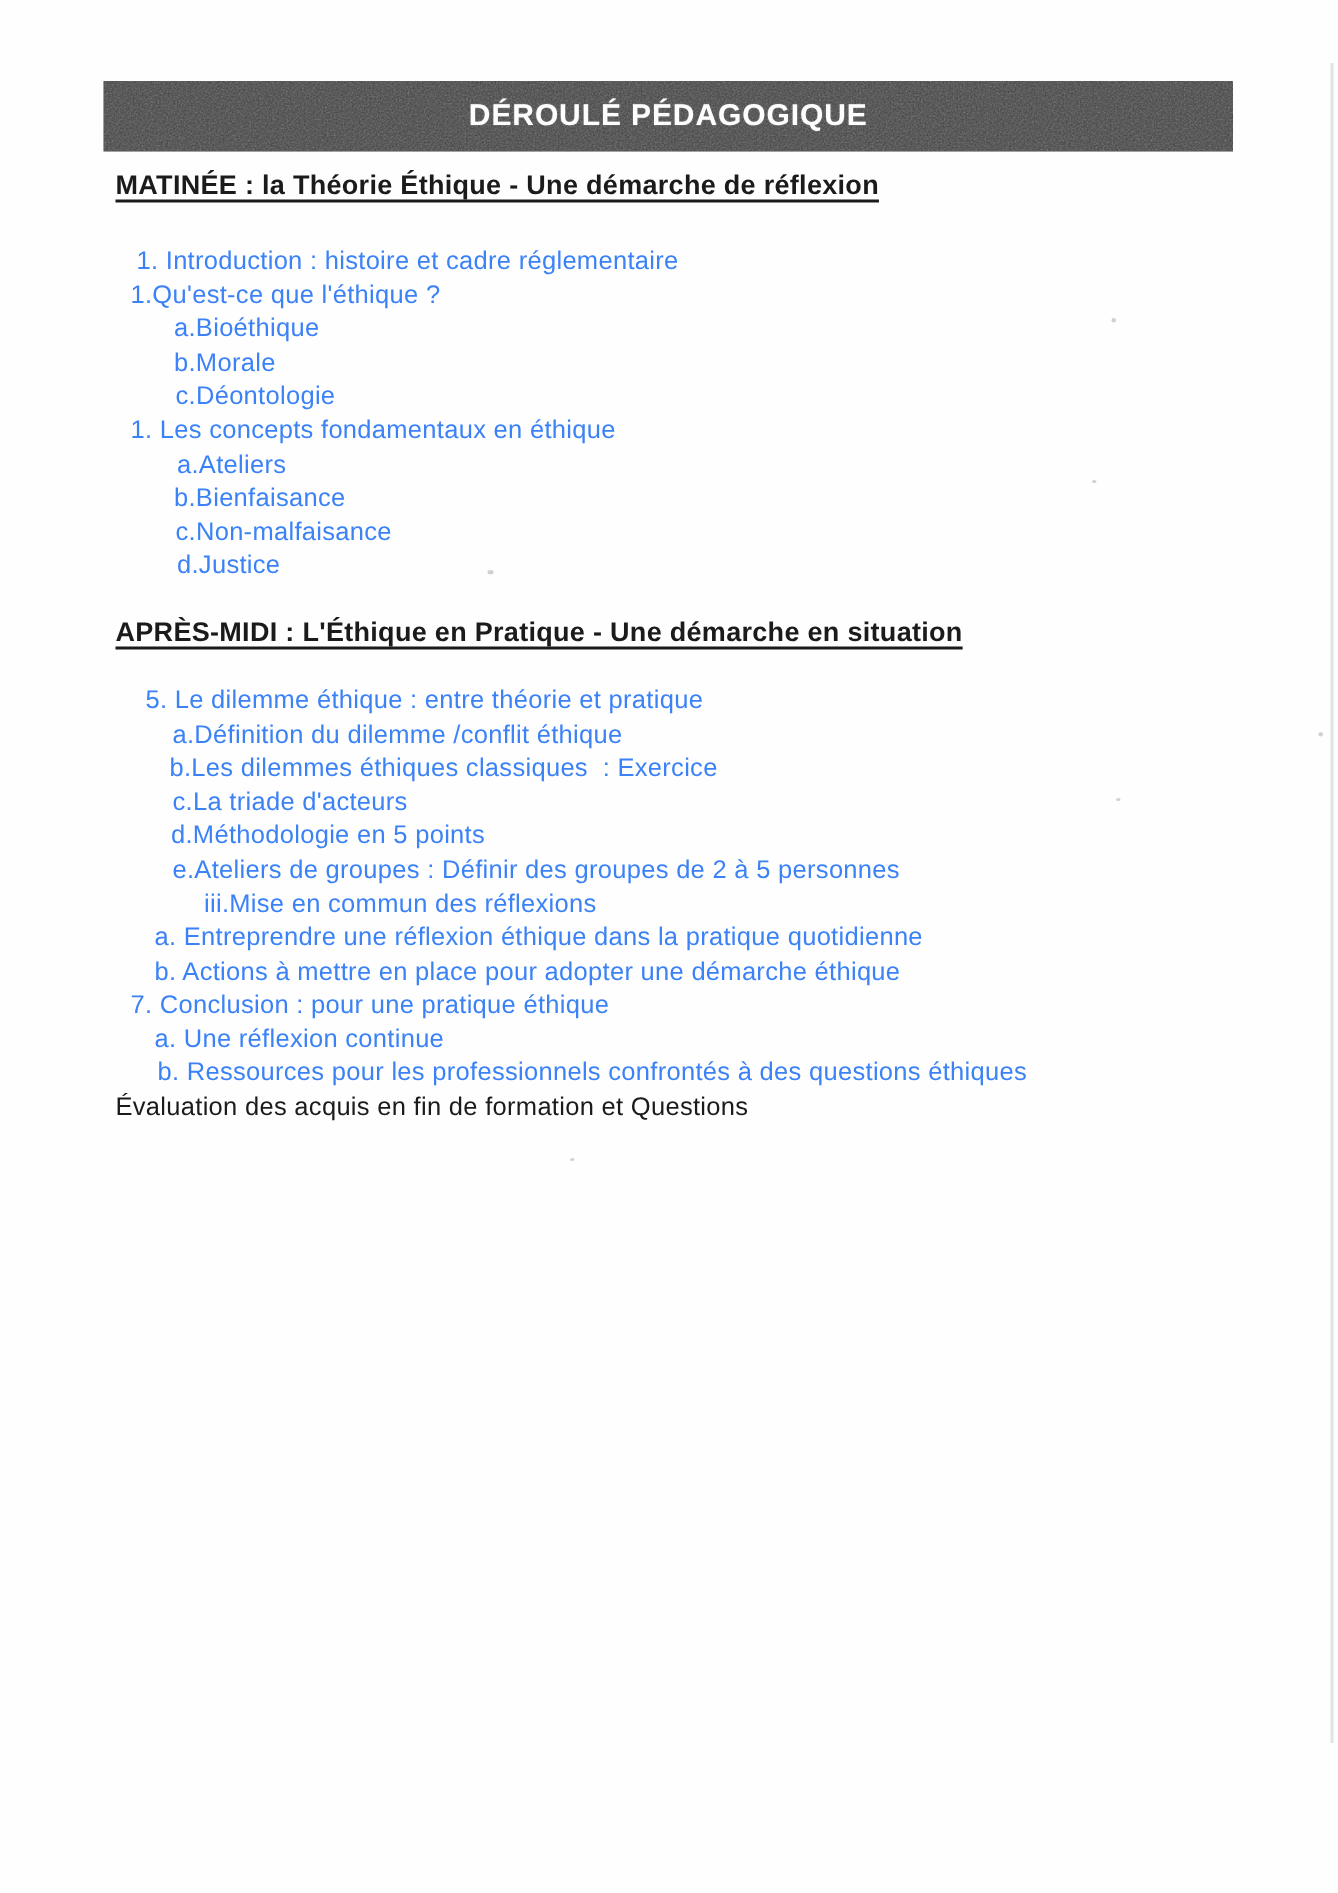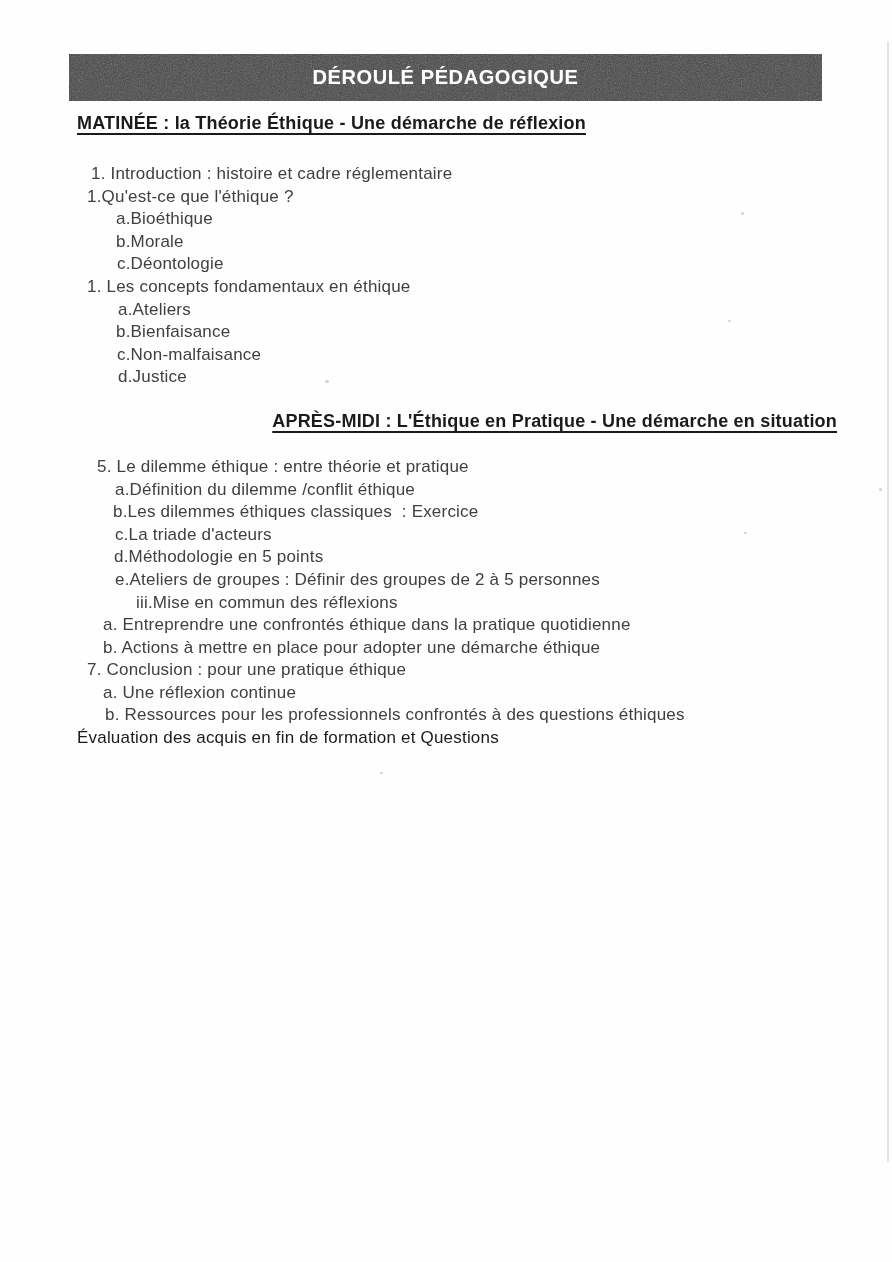--- a/index.html
+++ b/index.html
@@ -31,26 +31,26 @@
   }
   .section-heading{
     font-size:18px;font-weight:bold;color:#1b1b1b;
     text-decoration:underline;
     text-decoration-thickness:2px;
     text-underline-offset:4px;
     letter-spacing:0.2px;
     line-height:22px;
     margin:0;
   }
-  .heading-2{margin-top:21px;text-align:right;}
+  .heading-2{margin-top:21px;}
   .list{margin-top:29px;}
   .list-2{margin-top:24px;}
   .line{
     font-size:17px;line-height:22.6px;letter-spacing:0.2px;
-    color:#404040;
+    color:#3b82f6;
     white-space:pre-wrap;
   }
   .footer-line{
     font-size:17px;line-height:22.6px;letter-spacing:0.2px;
     font-weight:normal;color:#1b1b1b;
     margin-left:0;
   }
   
   .i10{margin-left:10px}.i11{margin-left:11px}.i12{margin-left:12px}
   .i14{margin-left:14px}.i20{margin-left:20px}.i26{margin-left:26px}
@@ -101,21 +101,21 @@
     <h2 class="section-heading heading-2">APRÈS-MIDI : L'Éthique en Pratique - Une démarche en situation</h2>
 
     <div class="list list-2">
       <div class="line i20">5. Le dilemme éthique : entre théorie et pratique</div>
       <div class="line i38">a.Définition du dilemme /conflit éthique</div>
       <div class="line i36">b.Les dilemmes éthiques classiques  : Exercice</div>
       <div class="line i38">c.La triade d'acteurs</div>
       <div class="line i37">d.Méthodologie en 5 points</div>
       <div class="line i38">e.Ateliers de groupes : Définir des groupes de 2 à 5 personnes</div>
       <div class="line i59">iii.Mise en commun des réflexions</div>
-      <div class="line i26">a. Entreprendre une confrontés éthique dans la pratique quotidienne</div>
+      <div class="line i26">a. Entreprendre une réflexion éthique dans la pratique quotidienne</div>
       <div class="line i26">b. Actions à mettre en place pour adopter une démarche éthique</div>
       <div class="line i10">7. Conclusion : pour une pratique éthique</div>
       <div class="line i26">a. Une réflexion continue</div>
       <div class="line i28">b. Ressources pour les professionnels confrontés à des questions éthiques</div>
     </div>
 
     <div class="footer-line">Évaluation des acquis en fin de formation et Questions</div>
 
   </div>
 

